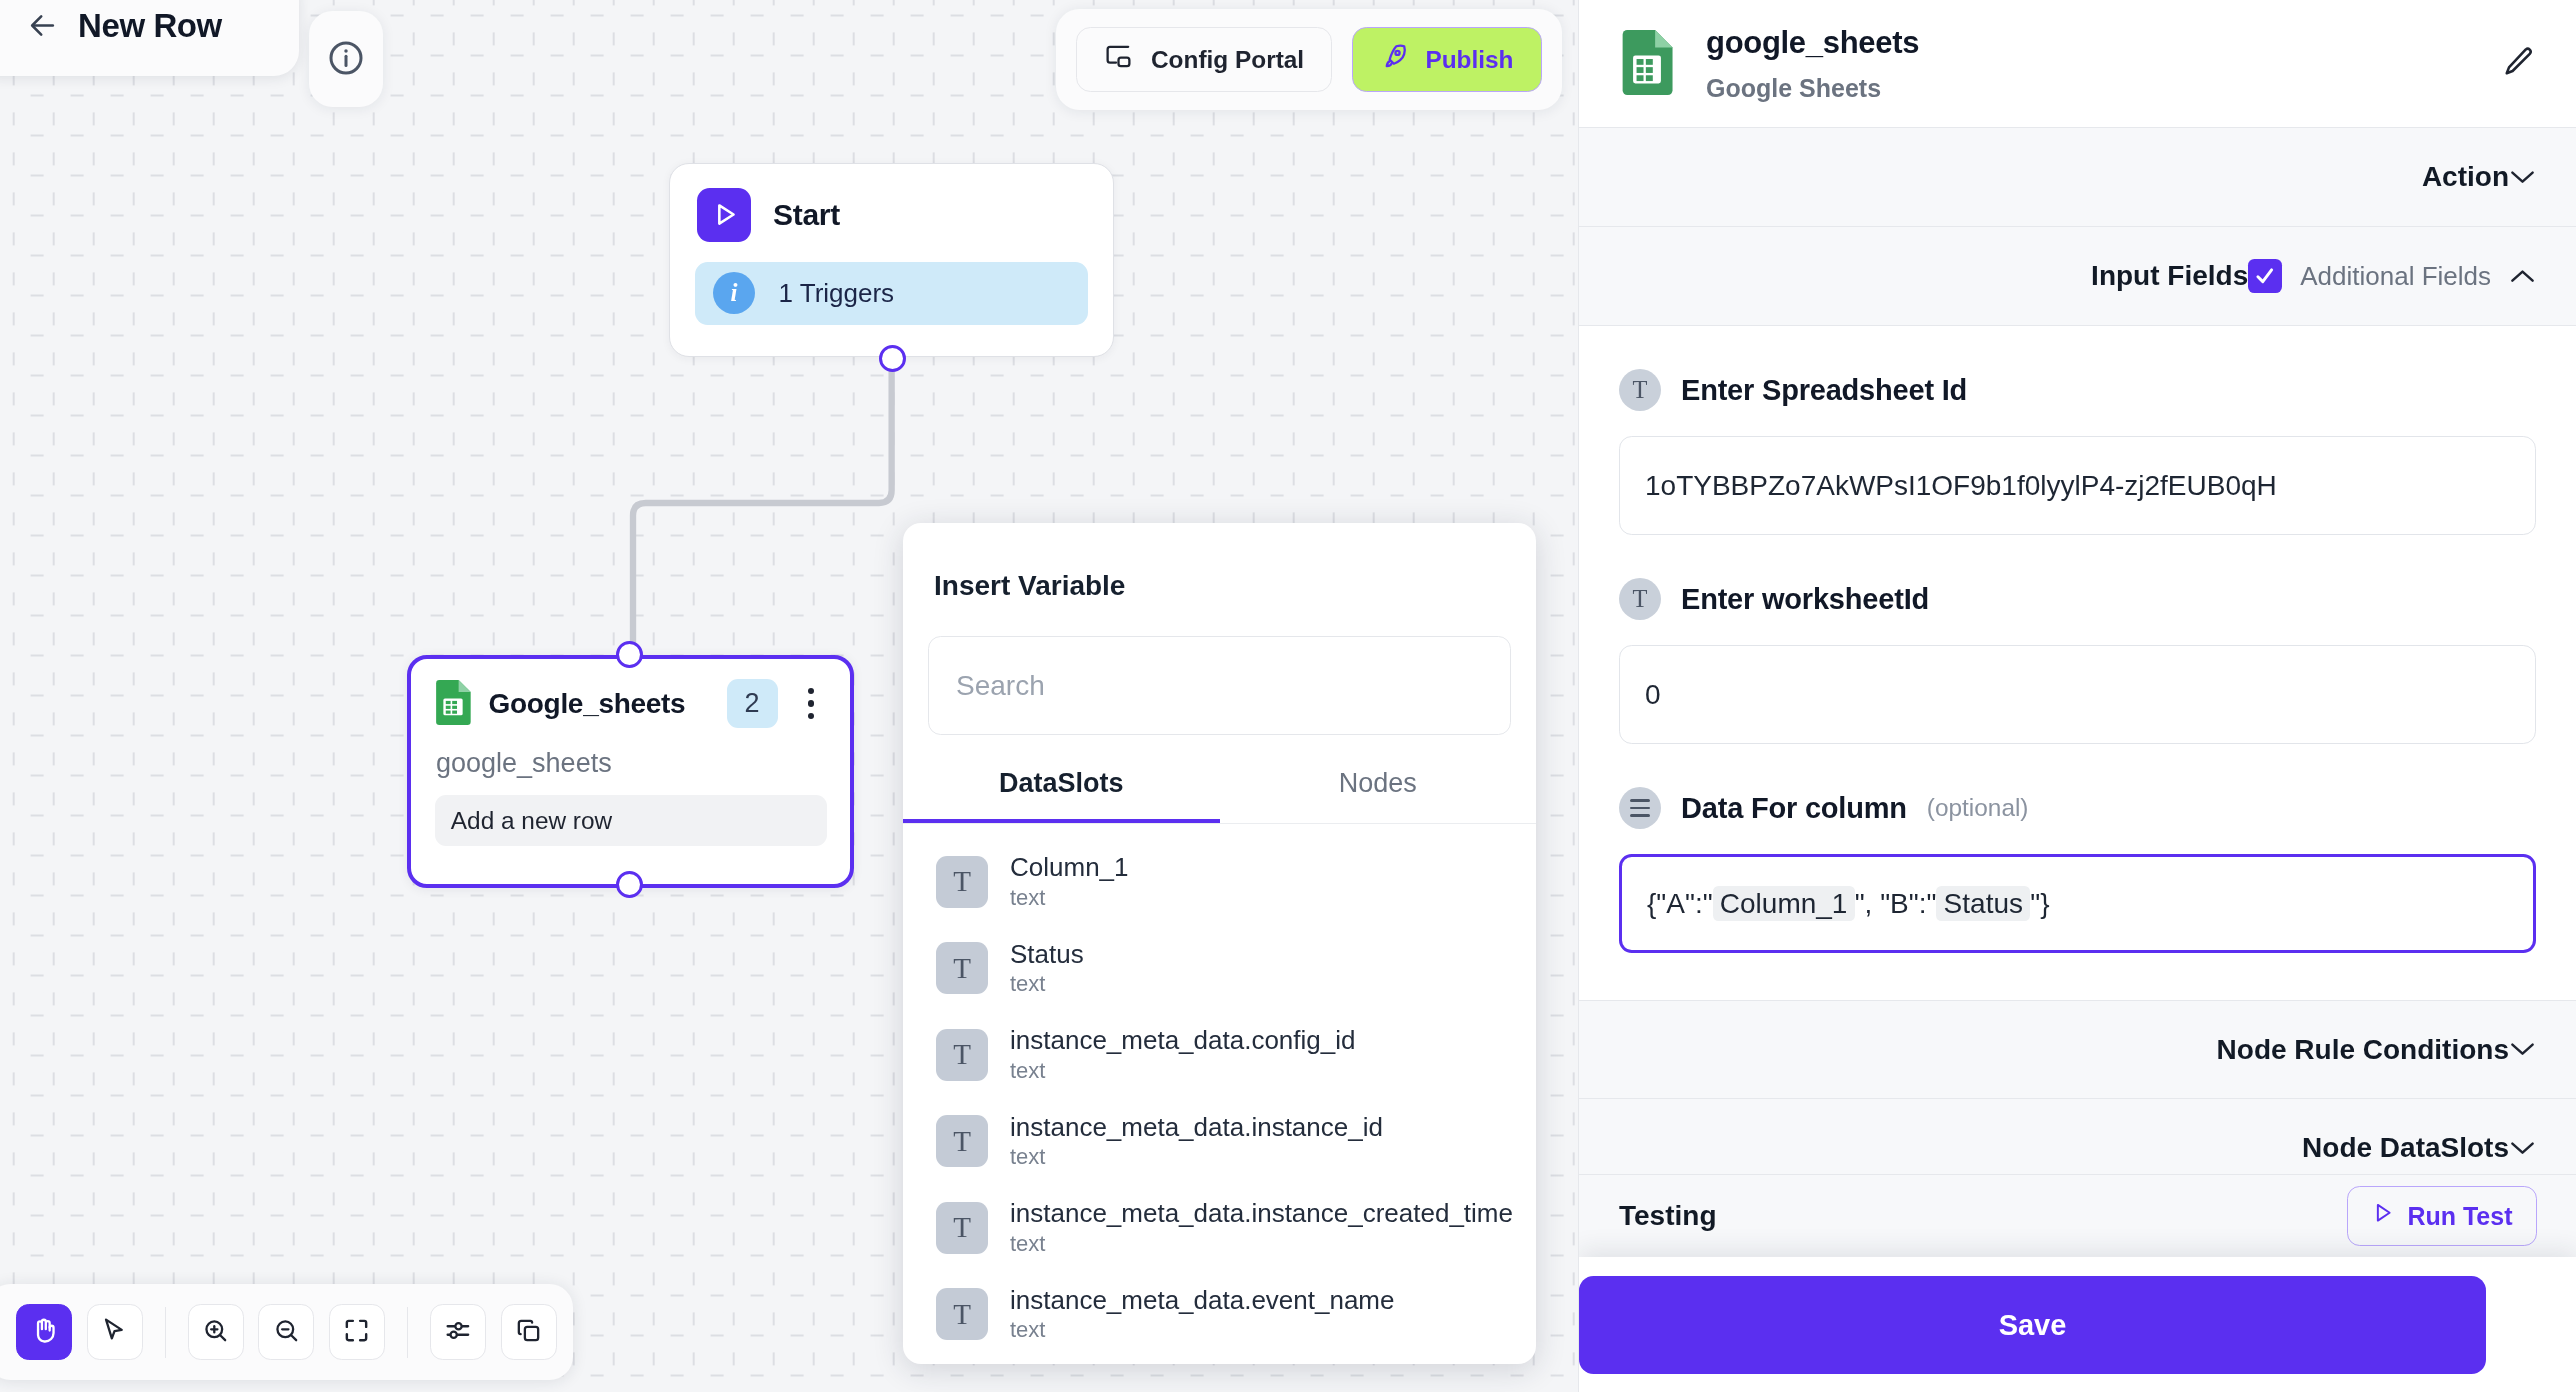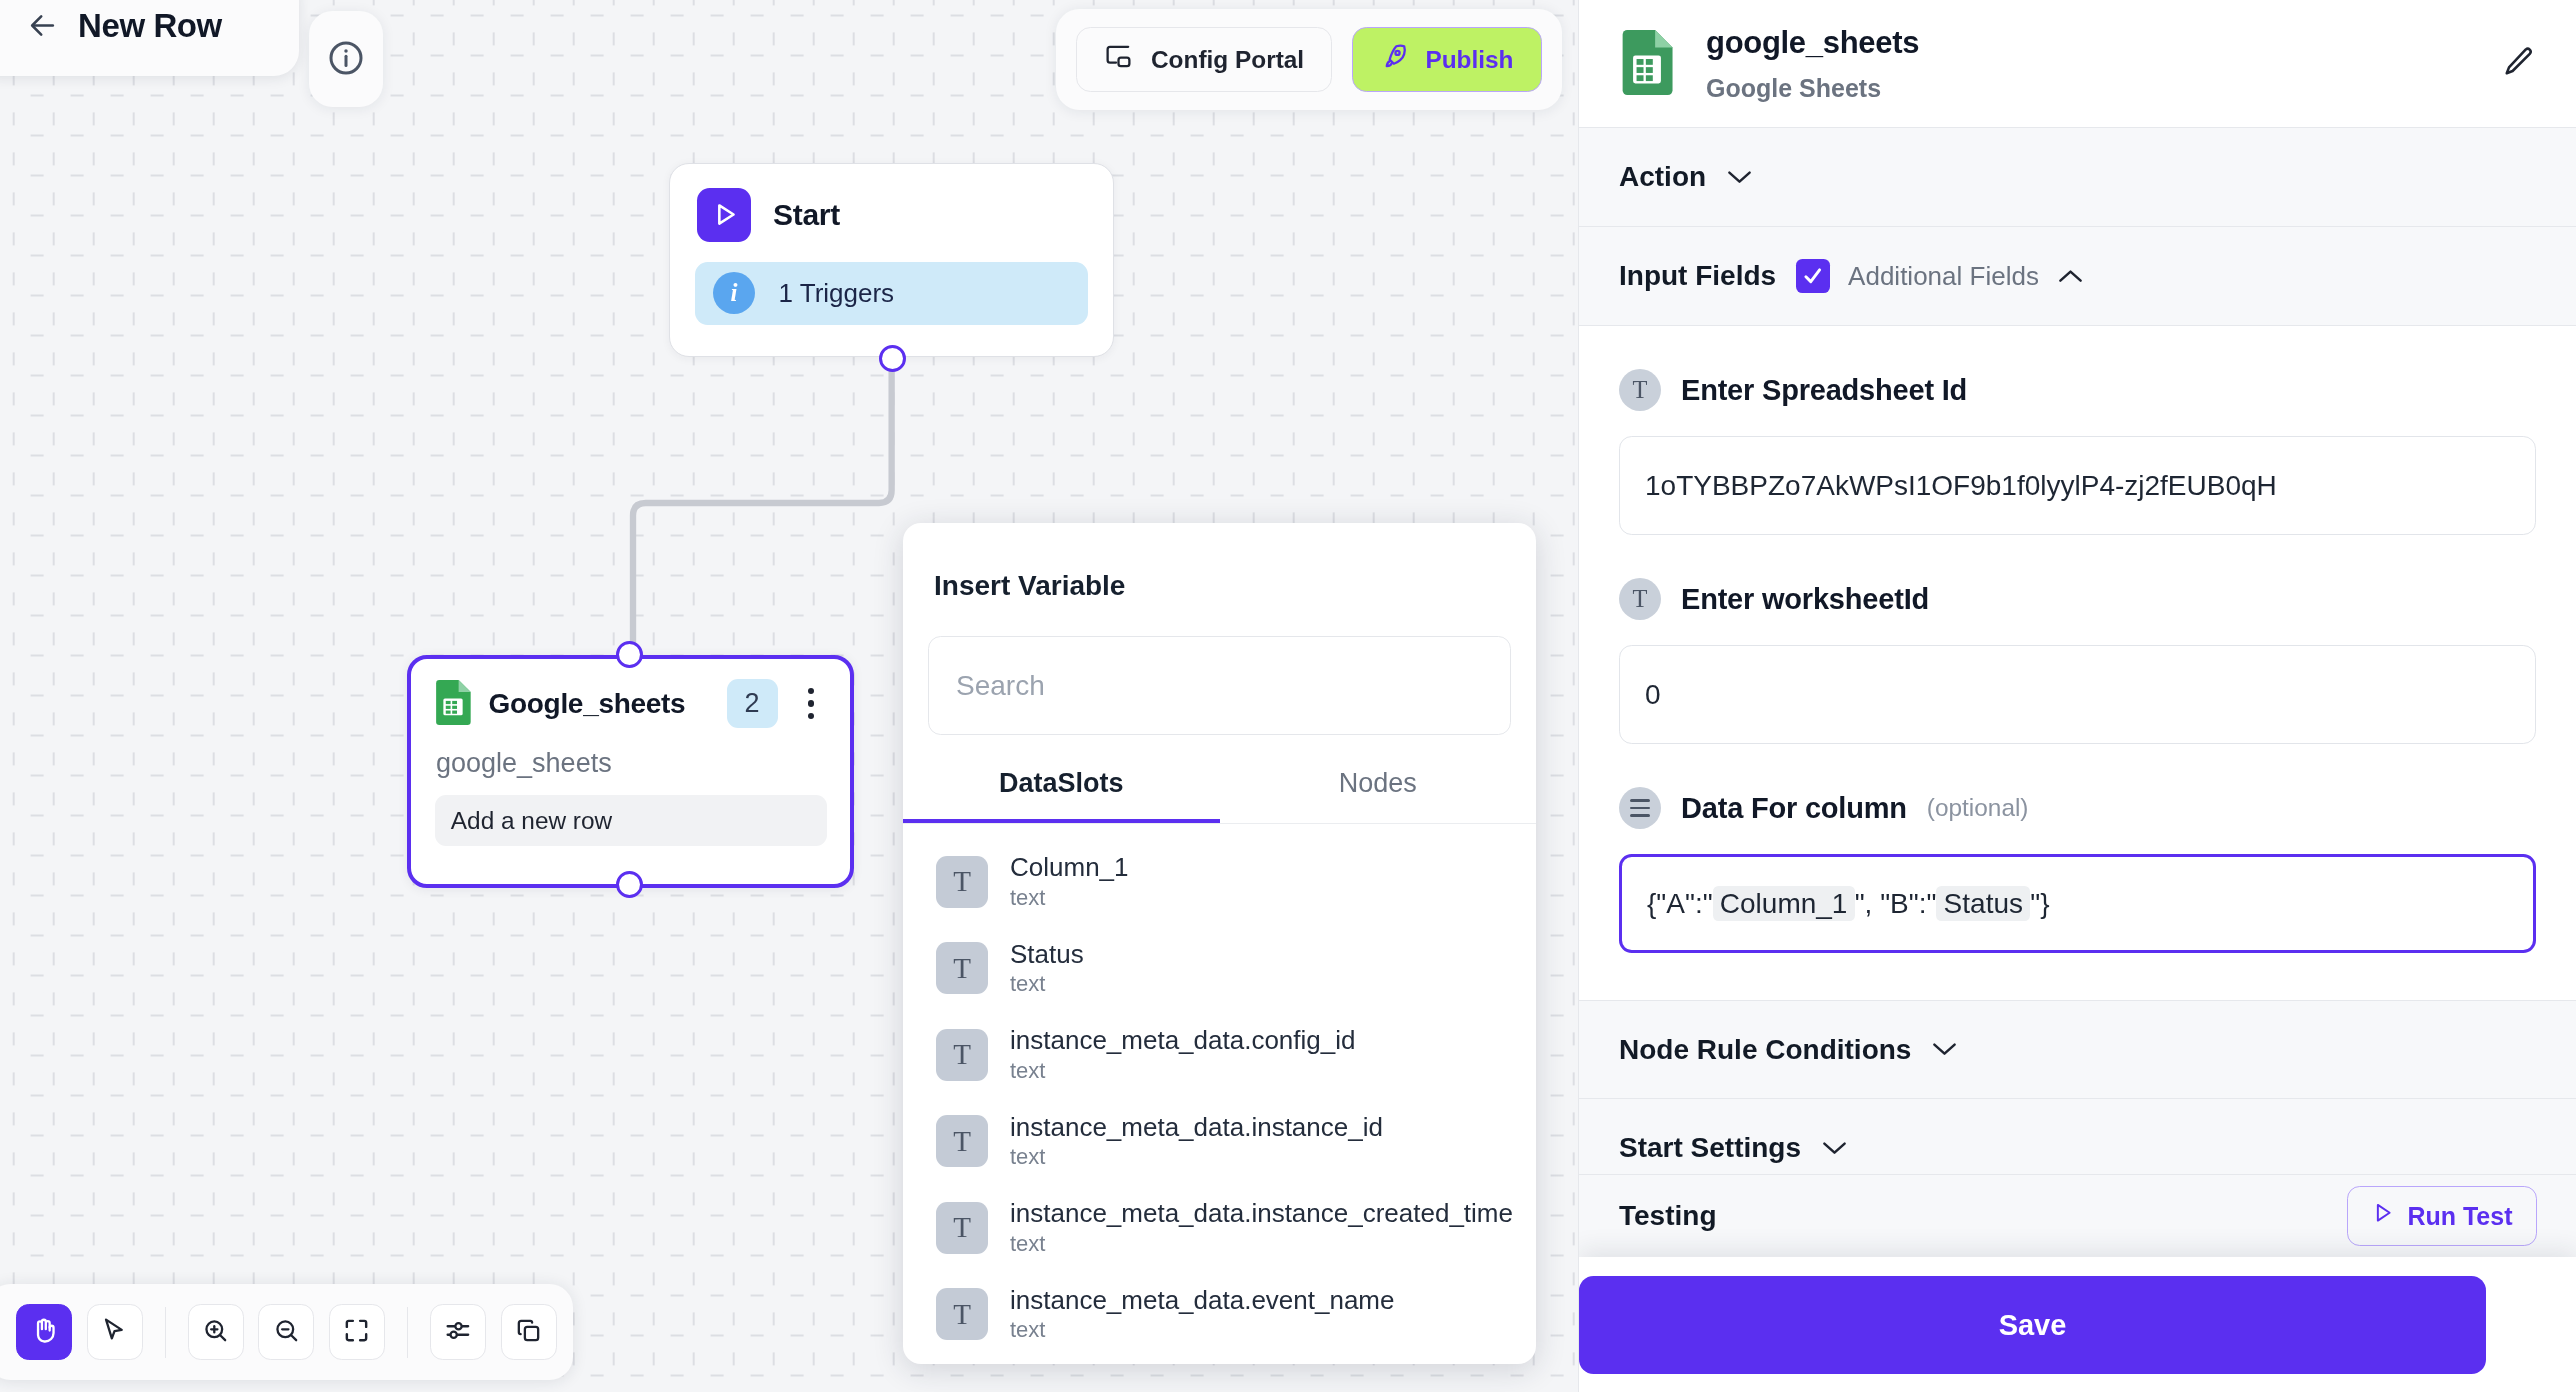--- a/index.html
+++ b/index.html
@@ -174,22 +174,22 @@
     background: #fff; border-left: 1.8px solid #e6e8ec; overflow: hidden;
   }
   .p-header { height: 128px; display: flex; align-items: center; padding: 0 40px 0 40px; gap: 27px;
               border-bottom: 1.8px solid #e6e8ec; }
   .gs-logo { width: 60px; height: 67px; flex: 0 0 auto; }
   .p-h-text { flex: 1; }
   .p-h-title { font-size: 31px; font-weight: 700; color: #111827; letter-spacing: -0.3px; }
   .p-h-sub { font-size: 25px; color: #6b7380; margin-top: 13px; font-weight: bold; }
 
   .sect-head {
-    height: 99px; display: flex; align-items: center; justify-content: flex-start;
-    padding: 0 40px; border-bottom: 1.8px solid #e6e8ec; background: #f7f8fa; gap: 20px;
+    height: 99px; display: flex; align-items: center; justify-content: flex-end;
+    padding: 0 40px; border-bottom: 1.8px solid #e6e8ec; background: #f7f8fa;
   }
   .sect-title { font-size: 28px; font-weight: 700; color: #121a26; }
   .sect-right { display: flex; align-items: center; gap: 18px; }
   .addl-label { font-size: 26px; color: #6b7380; }
   .cbx {
     width: 34px; height: 34px; border-radius: 6.3px; background: #5b2ff0;
     display: flex; align-items: center; justify-content: center;
   }
   .chev { width: 27px; height: 16.3px; }
 
@@ -548,21 +548,21 @@
     <div class="sect-head" style="margin-top:47px;border-top:1.8px solid #e6e8ec;">
       <span class="sect-title">Node Rule Conditions</span>
       <span class="chev">
         <svg viewBox="0 0 24 14" width="27" height="16.3" fill="none" stroke="#1f2430" stroke-width="2.2" stroke-linecap="round" stroke-linejoin="round">
             <polyline points="3,3 12,11 21,3"></polyline>
           </svg>
       </span>
     </div>
 
     <div class="sect-head">
-      <span class="sect-title">Start Settings</span>
+      <span class="sect-title">Node DataSlots</span>
       <span class="chev">
         <svg viewBox="0 0 24 14" width="27" height="16.3" fill="none" stroke="#1f2430" stroke-width="2.2" stroke-linecap="round" stroke-linejoin="round">
             <polyline points="3,3 12,11 21,3"></polyline>
           </svg>
       </span>
     </div>
 
     <div class="testing-strip">
       <span class="testing-label">Testing</span>
       <span class="run-test-btn">

